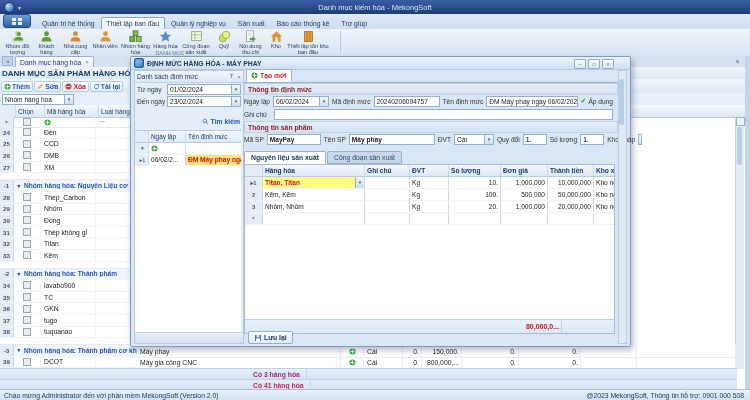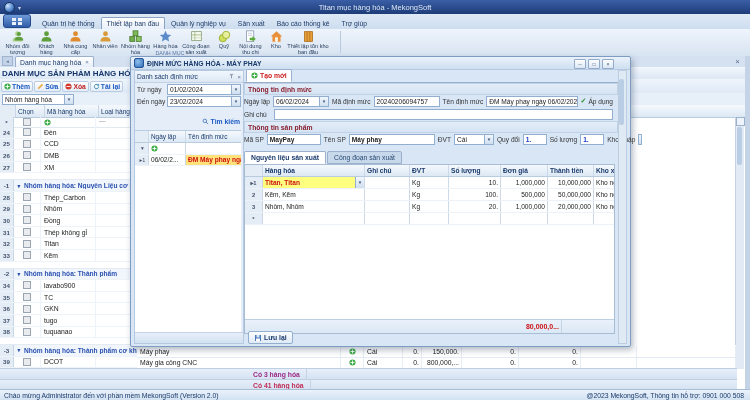--- a/index.html
+++ b/index.html
@@ -163,21 +163,21 @@
   .dthumb{position:absolute;left:0px;top:8px;width:5px;height:46px;background:#b9cde4;border-radius:2px;}
 </style>
 </head>
 <body>
 
 <div class="screen">
 
   <div class="abs titlebar">
     <span class="orb"></span>
     <span class="qat-arrow">▾</span>
-    <span class="wtitle">Titan mục hàng hóa - MekongSoft</span>
+    <span class="wtitle">Danh mục kiếm hóa - MekongSoft</span>
   </div>
 
   <div class="abs tabrow">
     <div class="appbtn">
         <span class="dots"></span>
       </div>
     <div style="display:flex;">
         <div class="rtab">Quản trị hệ thống</div>
         <div class="rtab active">Thiết lập ban đầu</div>
         <div class="rtab">Quản lý nghiệp vụ</div>

